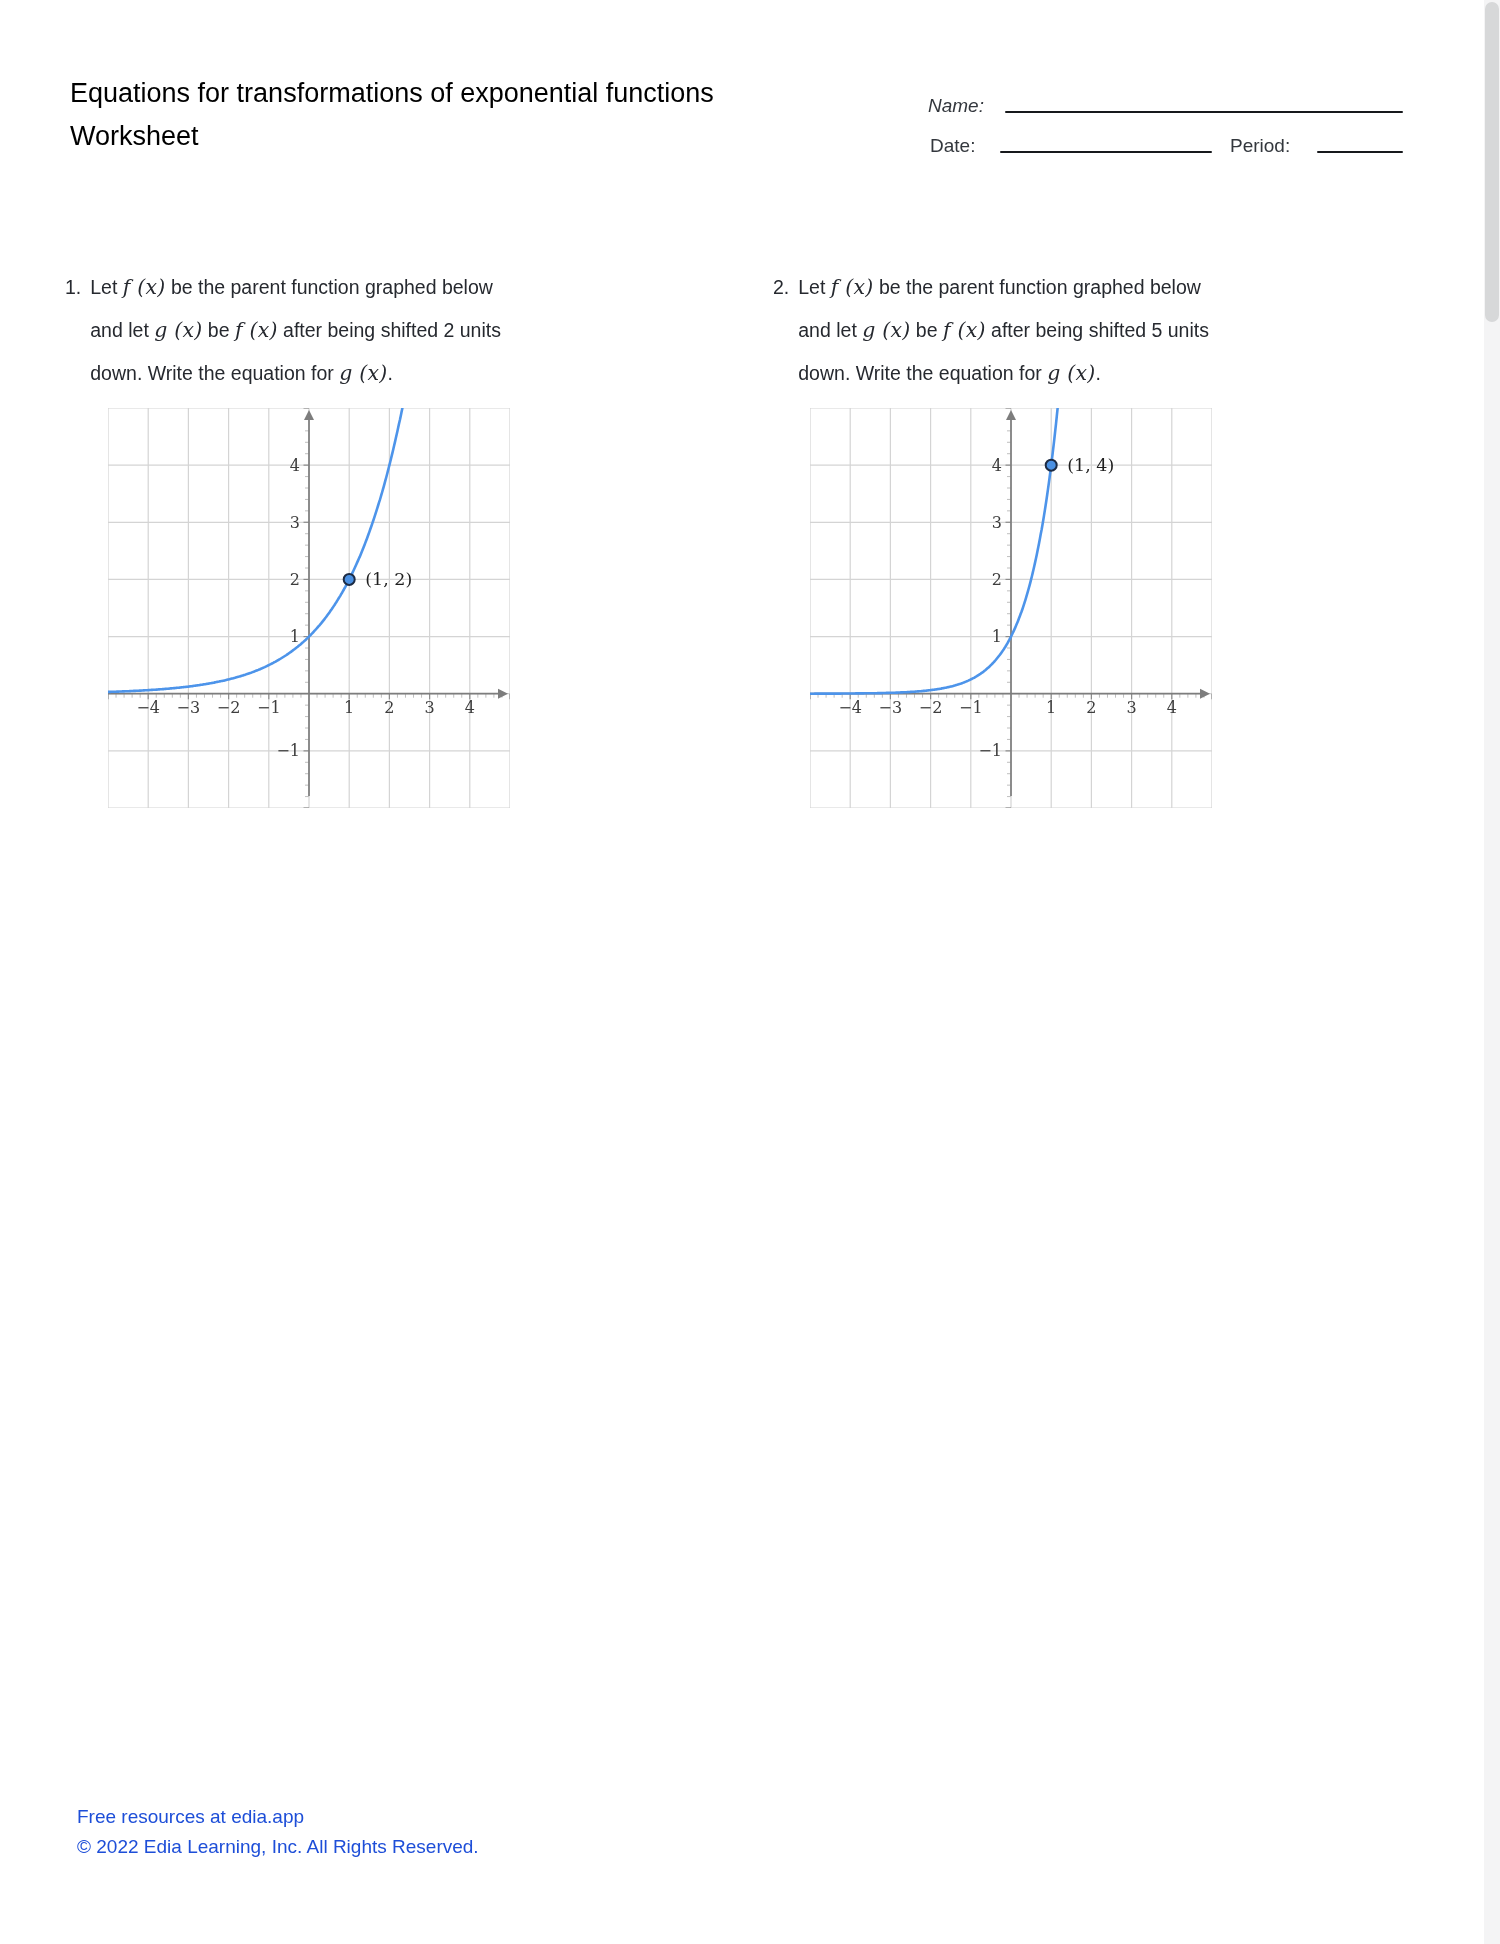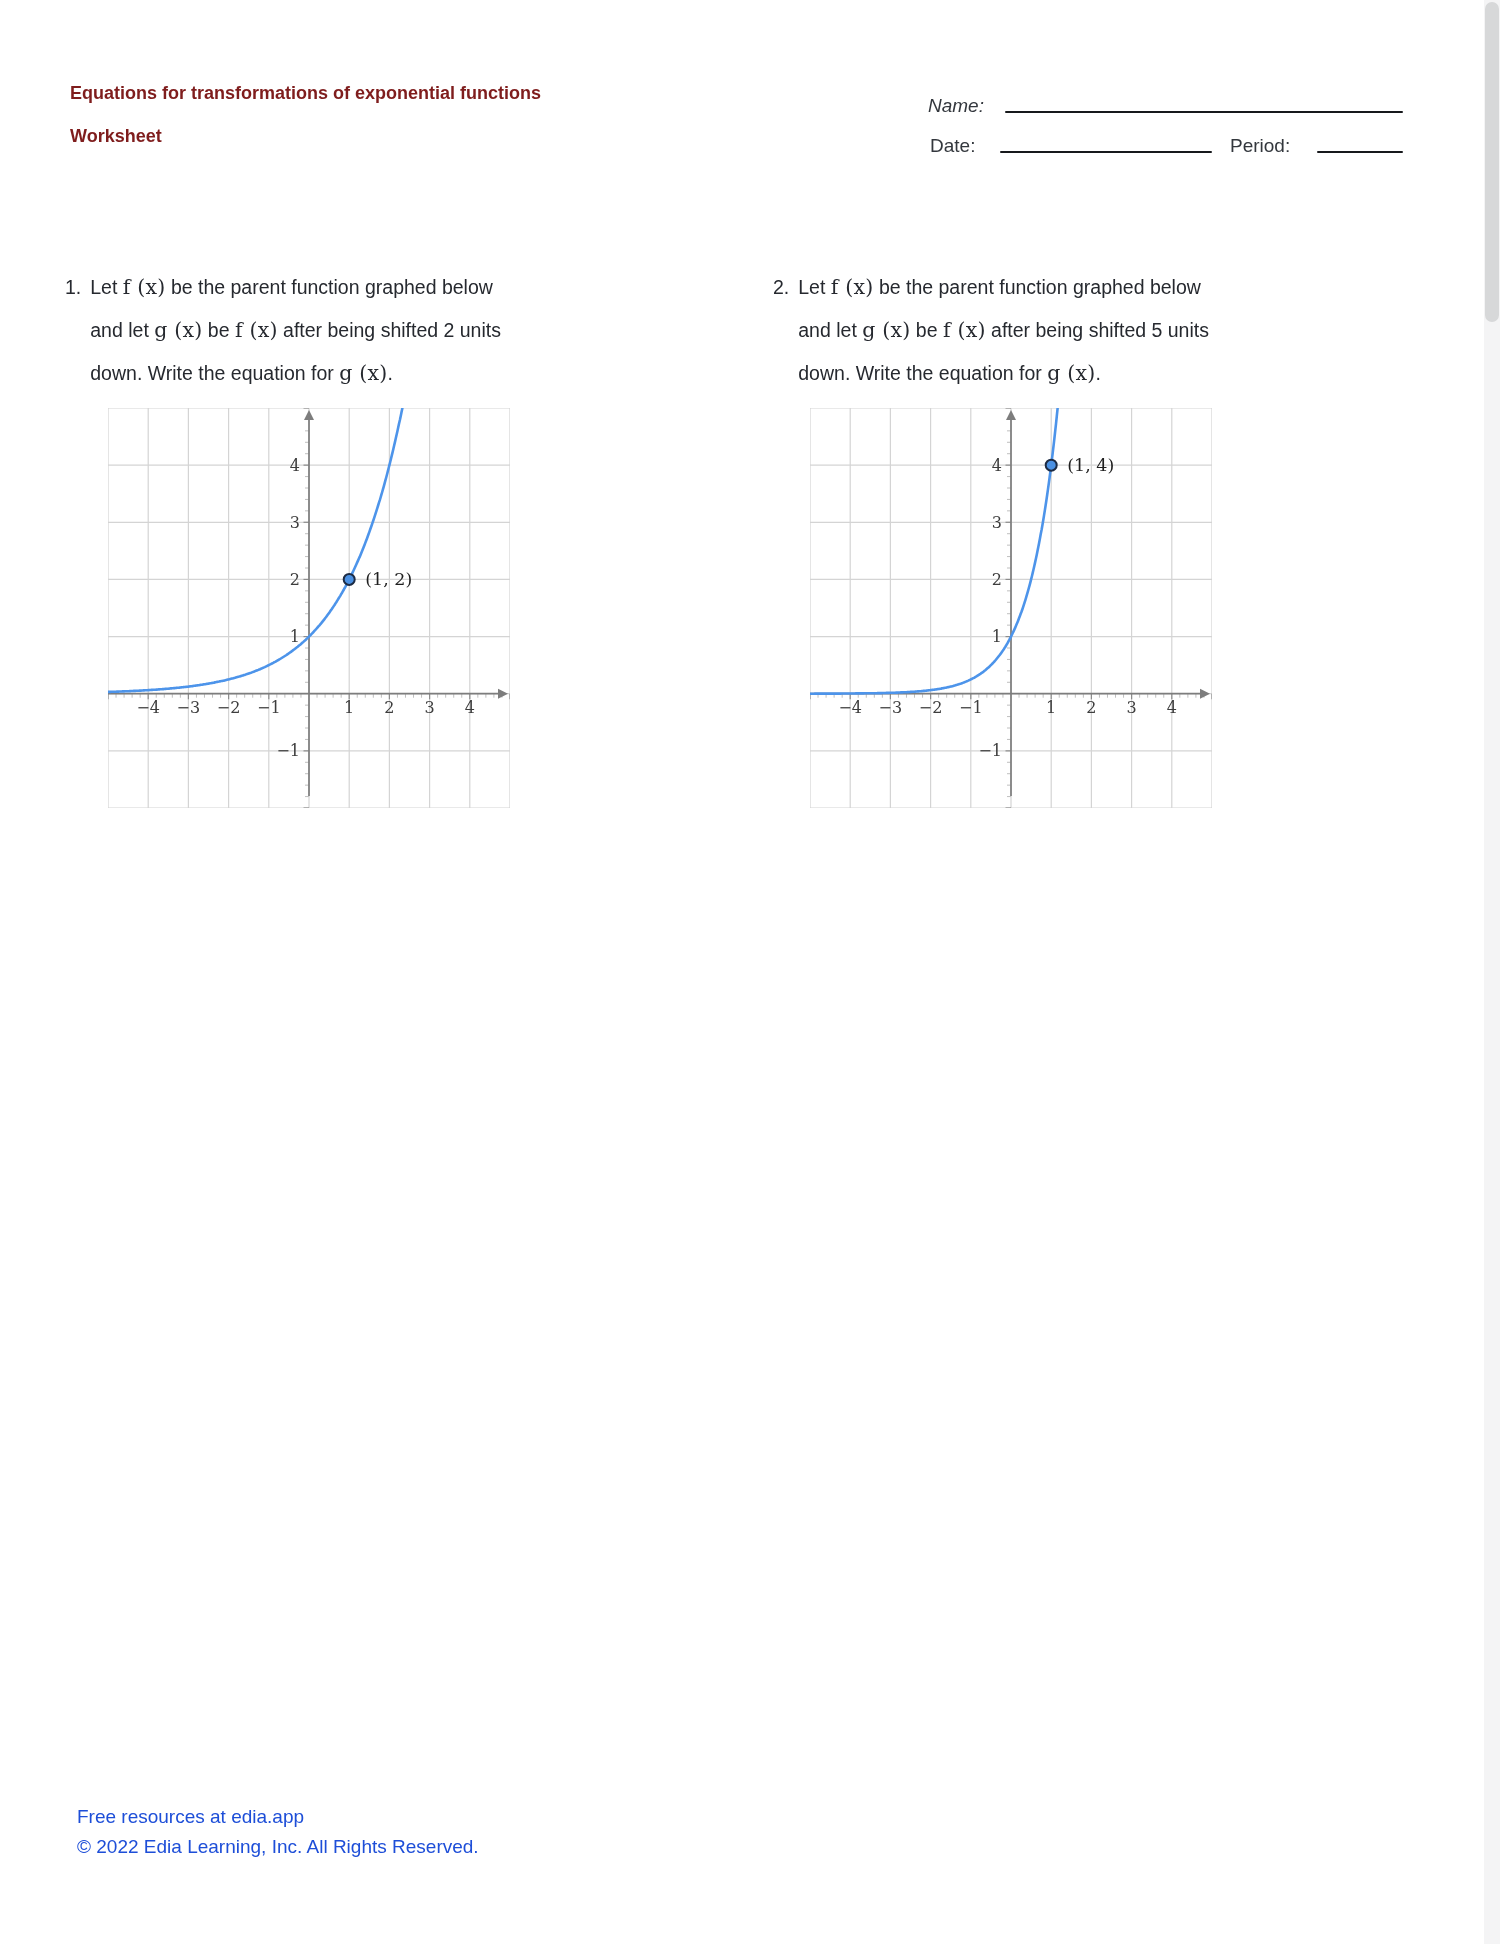--- a/index.html
+++ b/index.html
@@ -3,33 +3,33 @@
 <meta charset="utf-8">
 <style>
   html,body{margin:0;padding:0;}
   body{
     width:1500px;height:1944px;position:relative;background:#ffffff;
     font-family:"Liberation Sans",sans-serif;color:#24272e;overflow:hidden;
   }
   
   .title{
     position:absolute;left:70px;top:72px;width:700px;
-    font-size:18px;font-weight:700;color:#7f1d1d;line-height:43px;
+    font-size:27px;font-weight:400;color:#000000;line-height:43px;
   }
   .field-label{position:absolute;font-size:19px;color:#33373d;}
   .field-line{position:absolute;height:2px;background:#17191c;border-radius:1px;}
   
   .problem{
     position:absolute;top:266px;display:flex;gap:9px;
     font-size:19.5px;line-height:43px;color:#26292f;
   }
   .problem .num{flex:0 0 auto;}
   .problem .ptext{width:630px;}
   .math{
-    font-family:"DejaVu Serif",serif;
+    font-family:"DejaVu Serif",serif;font-style:italic;
     font-size:20.5px;letter-spacing:0.2px;
   }
   
   .graph-svg{position:absolute;top:408px;}
   
   .footer{
     position:absolute;left:77px;top:1802px;
     font-size:19px;line-height:30px;color:#1d4ed8;
   }
   

